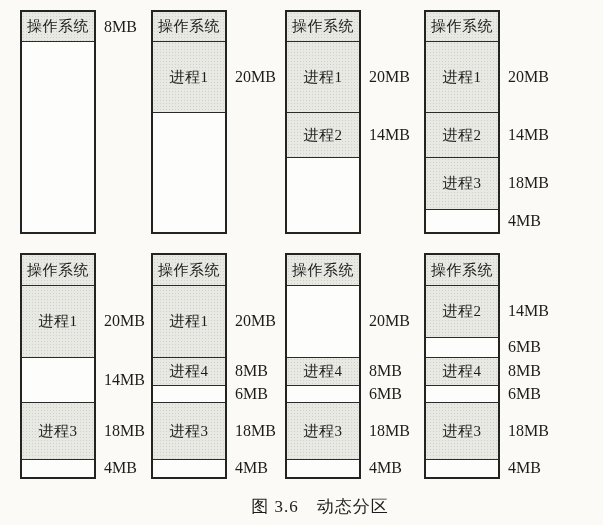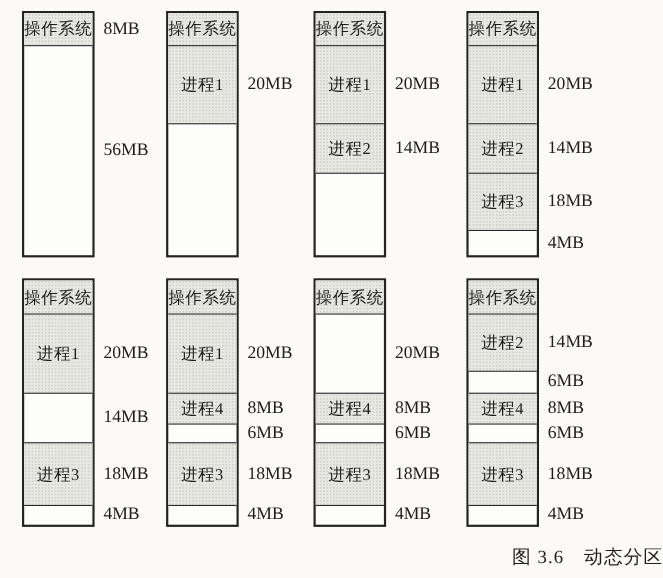--- a/index.html
+++ b/index.html
@@ -7,21 +7,21 @@
   .page{
     position:relative;
     width:603px;height:525px;
     background:#fbfaf6;
     font-family:"Liberation Serif","DejaVu Serif",serif;
     color:#1c1c1a;
     overflow:hidden;
   }
   .diagram{position:absolute;display:flex;align-items:flex-start;}
   .mem-box{
-    width:66px;
+    width:76px;
     box-sizing:border-box;
     border:2px solid #232321;
     background:#fdfdfb;
     display:flex;flex-direction:column;
   }
   .section{
     box-sizing:border-box;
     display:flex;align-items:center;justify-content:center;
     overflow:hidden;
   }
@@ -39,21 +39,21 @@
   .size-col{
     display:flex;flex-direction:column;
     padding-top:2px;
     margin-left:8px;
   }
   .size-cell{display:flex;align-items:center;box-sizing:border-box;}
   .size-cell span{font-size:16px;white-space:nowrap;}
   .caption{
     position:absolute;
     left:0;right:0;top:495px;
-    text-align:right;
+    text-align:center;
     font-size:17px;
     letter-spacing:1px;
     margin-left:37px;
   }
 </style>
 </head>
 <body>
 
 <div class="page">
   <div class="canvas">
@@ -61,23 +61,20 @@
         <div class="mem-box">
           <div class="section shaded" style="height: 29px;">
             <span>操作系统</span>
           </div>
           <div class="section" style="height: 191px;"></div>
         </div>
         <div class="size-col">
           <div class="size-cell" style="height: 29px;">
             <span>8MB</span>
           </div>
-          <div class="size-cell" style="height: 191px;">
-            <span>56MB</span>
-          </div>
         </div>
       </div>
       <div class="diagram" style="left: 151px; top: 10px;">
         <div class="mem-box">
           <div class="section shaded" style="height: 29px;">
             <span>操作系统</span>
           </div>
           <div class="section shaded" style="height: 71px;">
             <span>进程1</span>
           </div>

